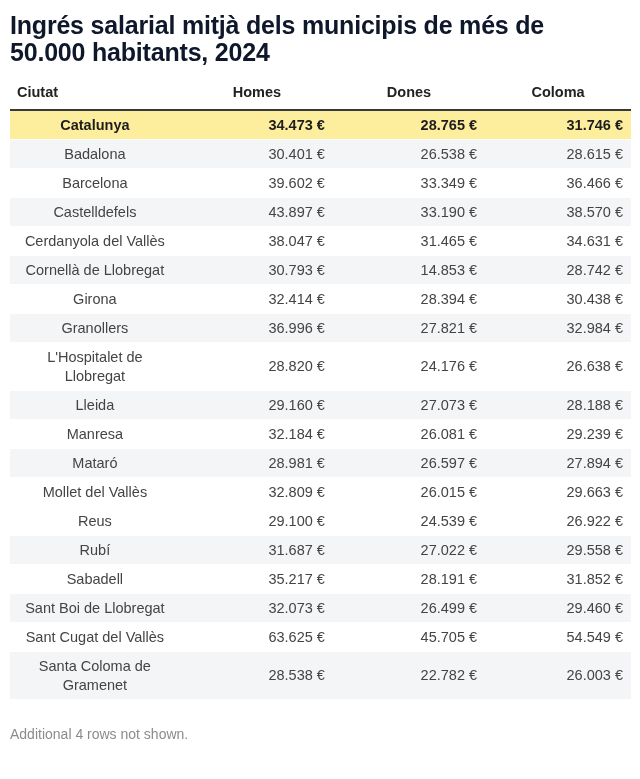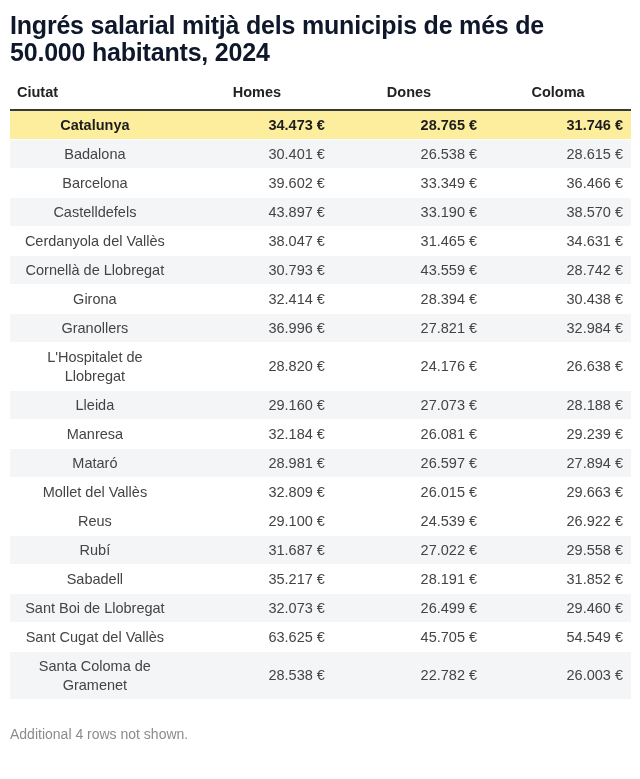--- a/index.html
+++ b/index.html
@@ -123,21 +123,21 @@
       </tr>
       <tr>
         <td>Cerdanyola del Vallès</td>
         <td>38.047 €</td>
         <td>31.465 €</td>
         <td>34.631 €</td>
       </tr>
       <tr class="row-alt">
         <td>Cornellà de Llobregat</td>
         <td>30.793 €</td>
-        <td>43.559 €</td>
+        <td>14.853 €</td>
         <td>28.742 €</td>
       </tr>
       <tr>
         <td>Girona</td>
         <td>32.414 €</td>
         <td>28.394 €</td>
         <td>30.438 €</td>
       </tr>
       <tr class="row-alt">
         <td>Granollers</td>

